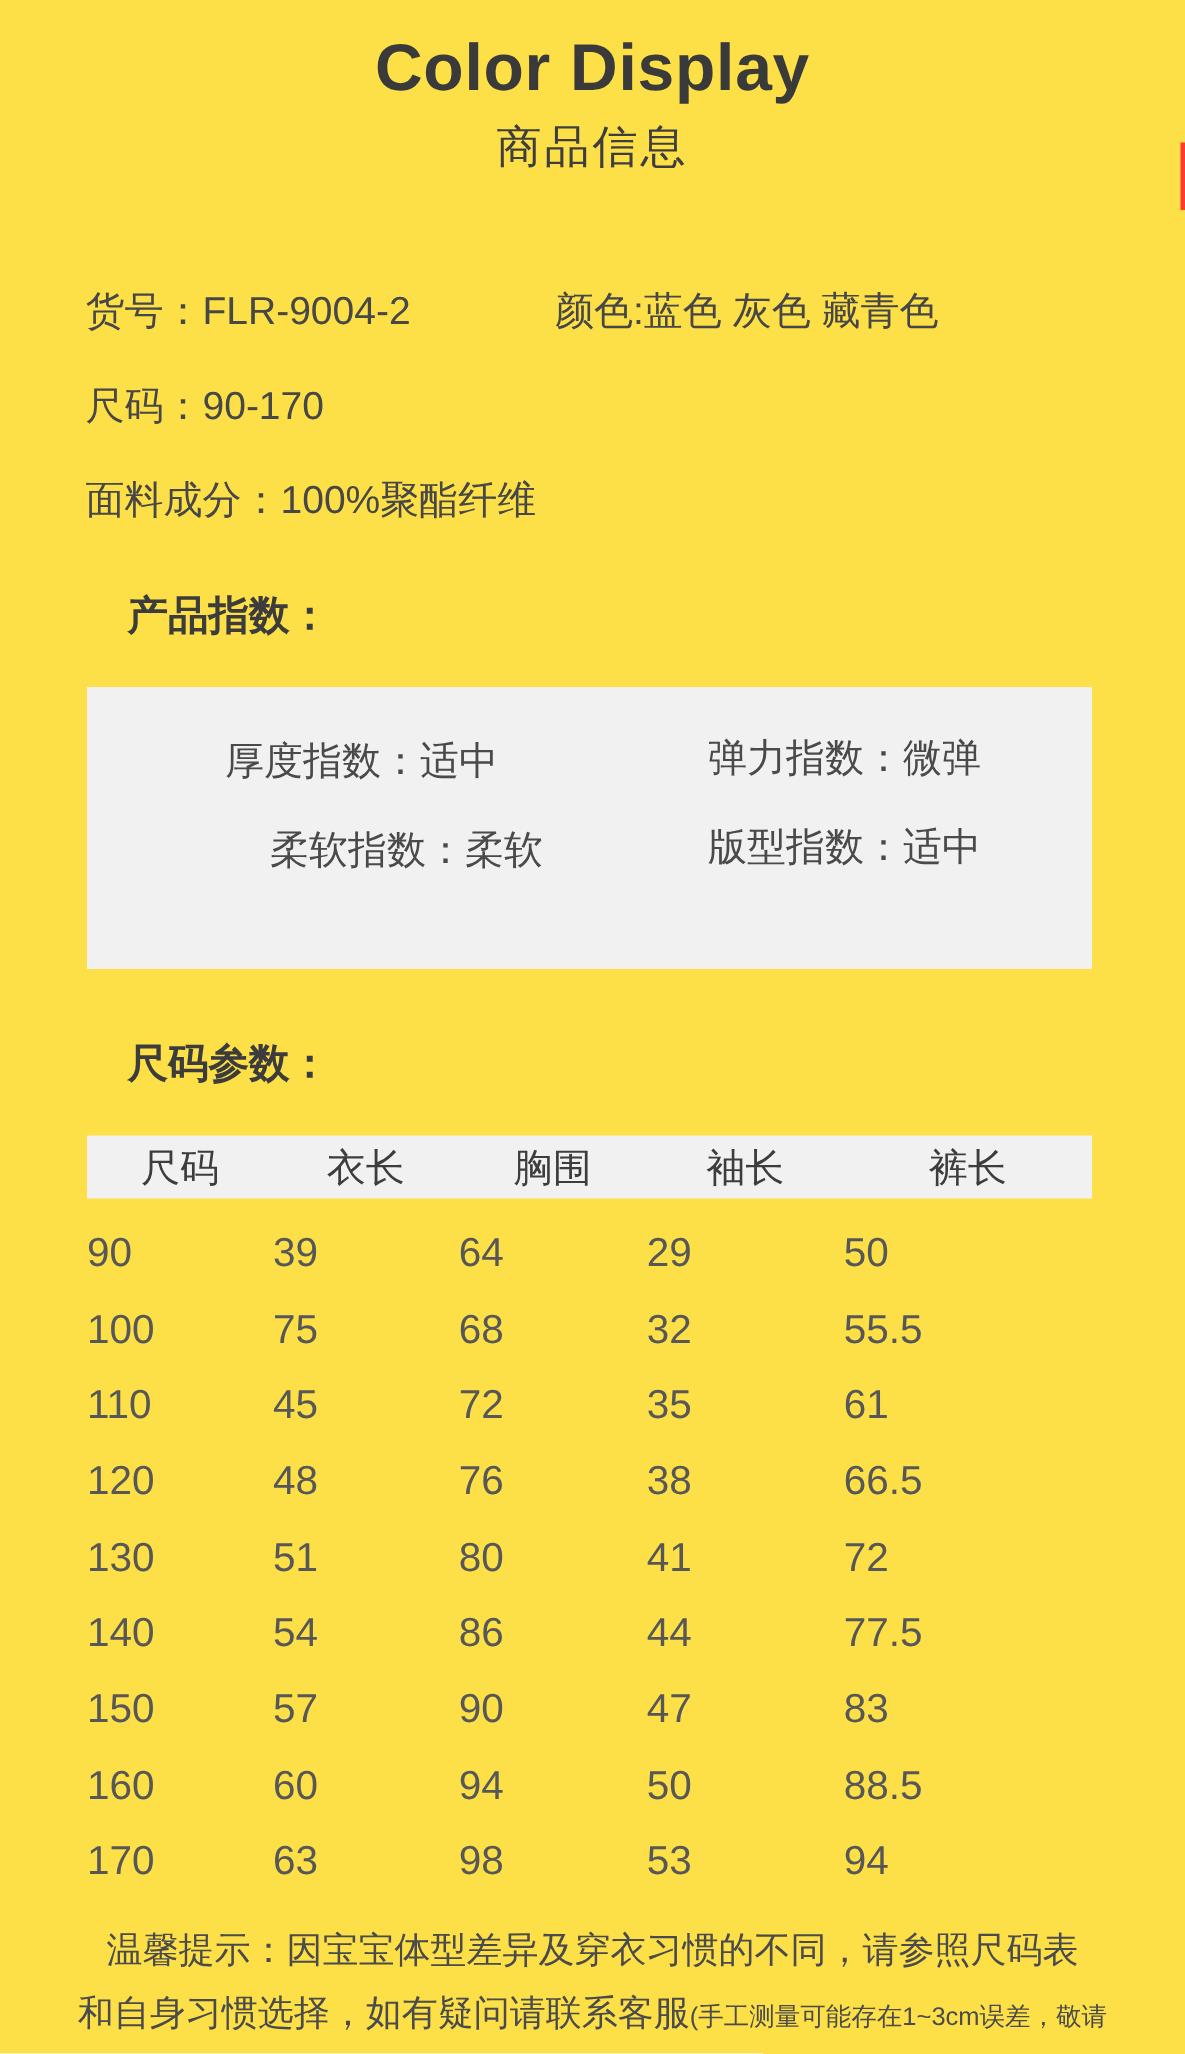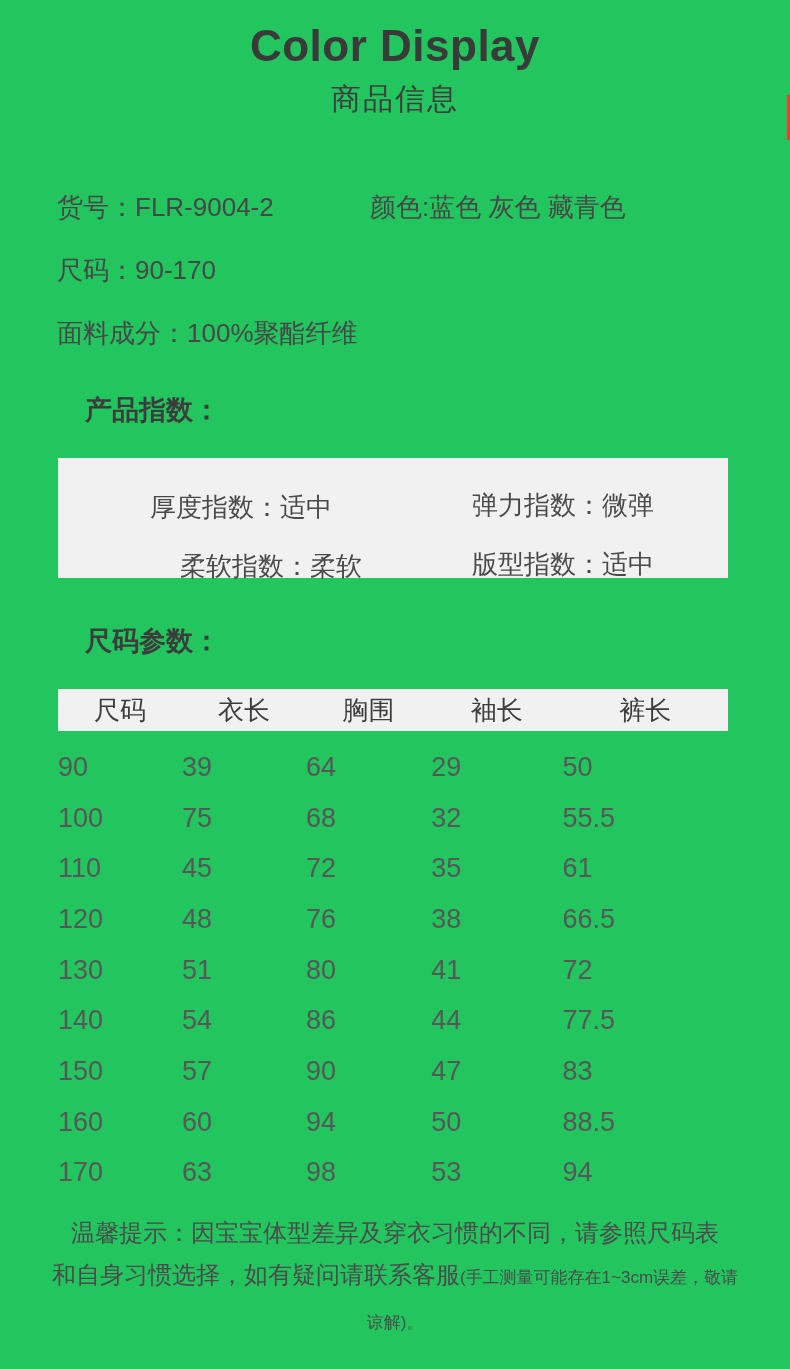--- a/index.html
+++ b/index.html
@@ -1,19 +1,19 @@
 <!DOCTYPE html>
 <html><head>
 <meta charset="utf-8">
 <style>
   html,body { margin:0; padding:0; background:#ffffff; }
   .page {
     position:relative;
     width:790px; height:1369px;
-    background:#22c55e;
+    background:#fde047;
     overflow:hidden;
     font-family:"Liberation Sans","DejaVu Sans",sans-serif;
     color:#434343;
   }
   
   .hdr { padding-top:22px; text-align:center; }
   .hdr-title {
     font-size:44px; line-height:48px; font-weight:700;
     color:#3a3a3a; letter-spacing:0.5px;
   }
@@ -27,21 +27,21 @@
   .info-pair-left { display:inline-block; min-width:313px; }
   
   .sec-heading {
     margin-left:85px; font-size:27px; line-height:34px;
     font-weight:600; color:#3c3c3c;
   }
   .sec-heading.idx { margin-top:43px; }
   .sec-heading.size { margin-top:46px; }
   
   .idx-box {
-    margin:31px 0 0 58px; width:670px; height:120px;
+    margin:31px 0 0 58px; width:670px; height:188px;
     background:#f1f1f1; box-sizing:border-box; padding-top:32px;
   }
   .idx-row { position:relative; line-height:34px; font-size:26px; color:#4a4a4a; }
   .idx-row + .idx-row { margin-top:25px;padding-left:30px; }
   .idx-cell-left { margin-left:92px; }
   .idx-cell-right { position:absolute; left:414px; top:0;font-family:Liberation Mono, monospace; }
   
   .size-table { margin:31px 0 0 58px; width:670px; }
   .tbl-head {
     display:grid; grid-template-columns:18.5% 18.5% 18.7% 19.6% 24.7%;

